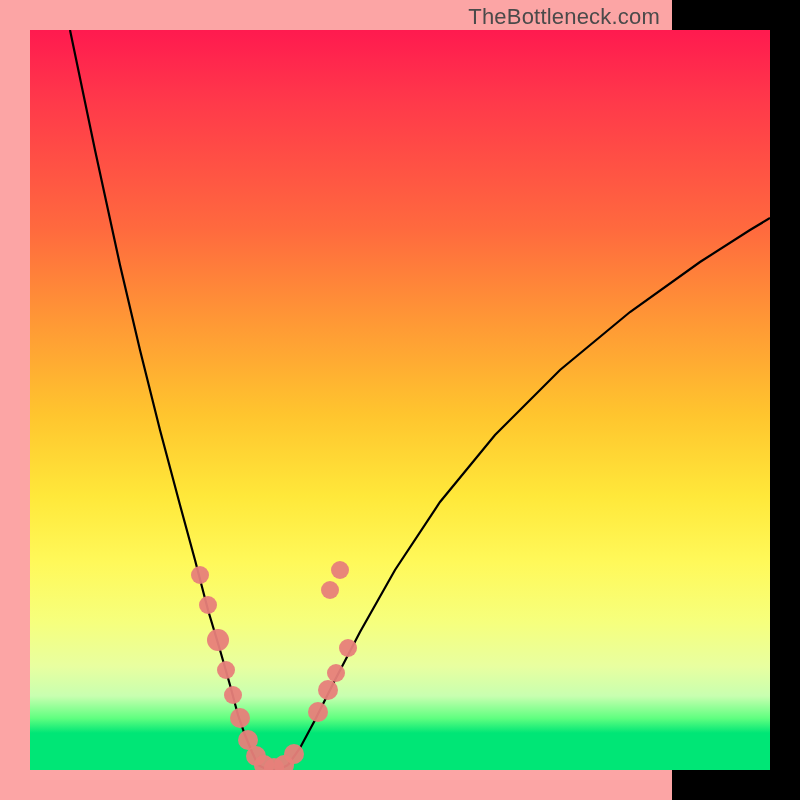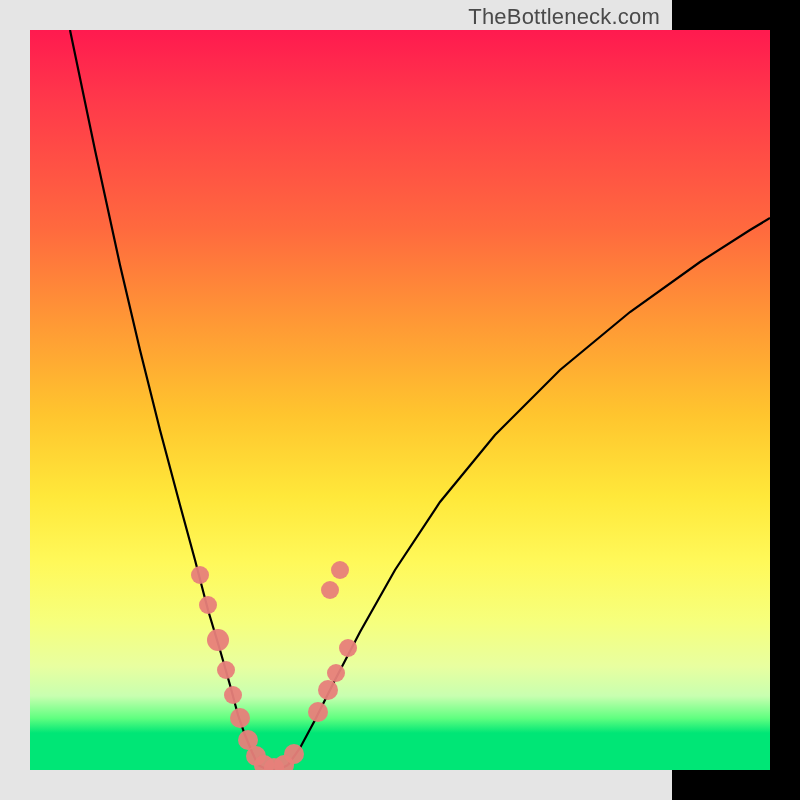--- a/index.html
+++ b/index.html
@@ -8,21 +8,21 @@
     width: 800px;
     height: 800px;
     overflow: hidden;
     background: #000;
     font-family: Arial, Helvetica, sans-serif;
   }
   .frame {
     position: relative;
     width: 672px;
     height: 800px;
-    background: #e5e5e5;
+    background: #fca5a5;
   }
   .plot-area {
     position: absolute;
     left: 30px;
     top: 30px;
     width: 740px;
     height: 740px;
     
     background: linear-gradient(
       to bottom,

